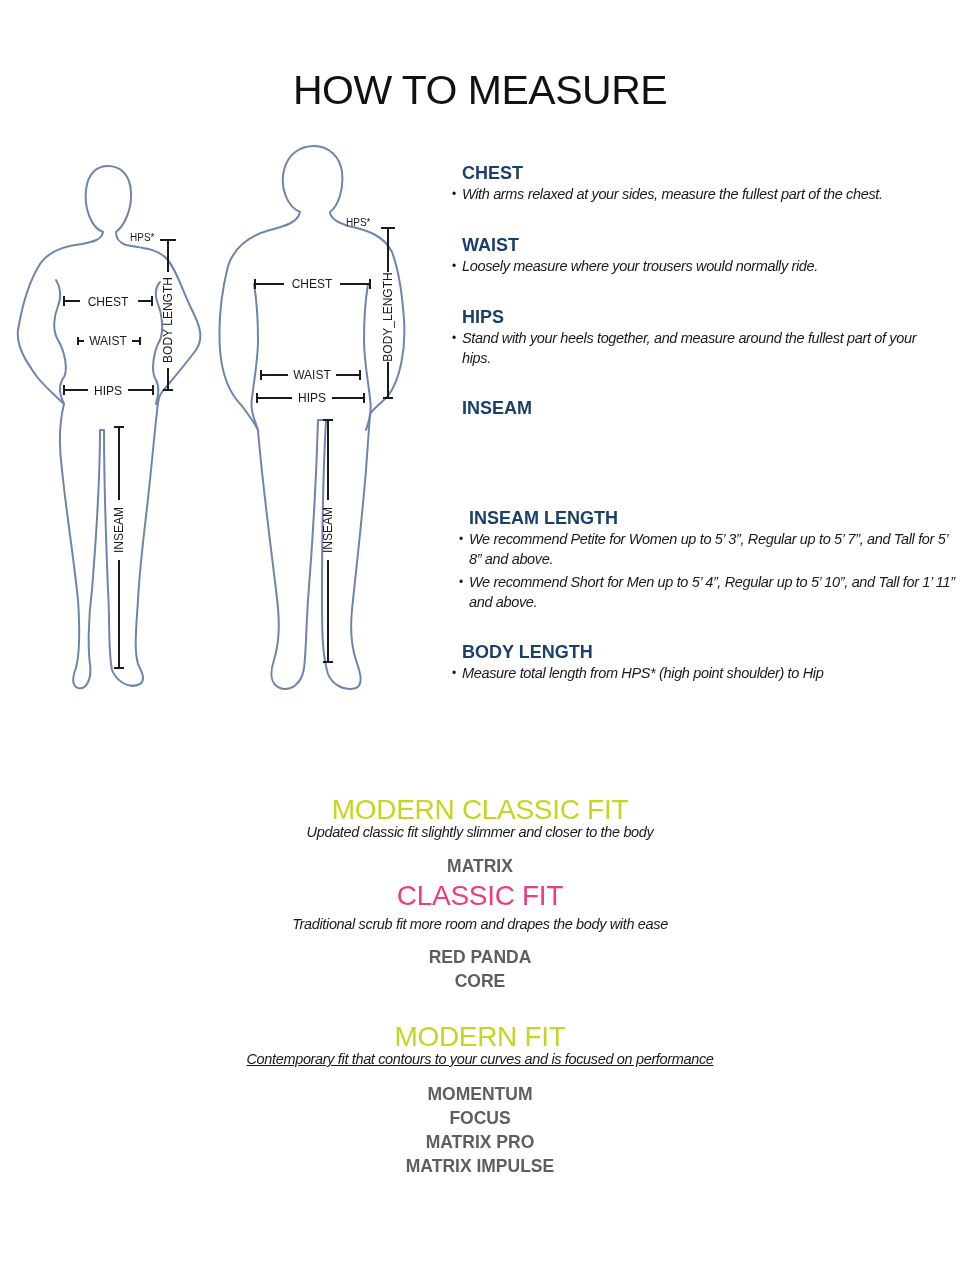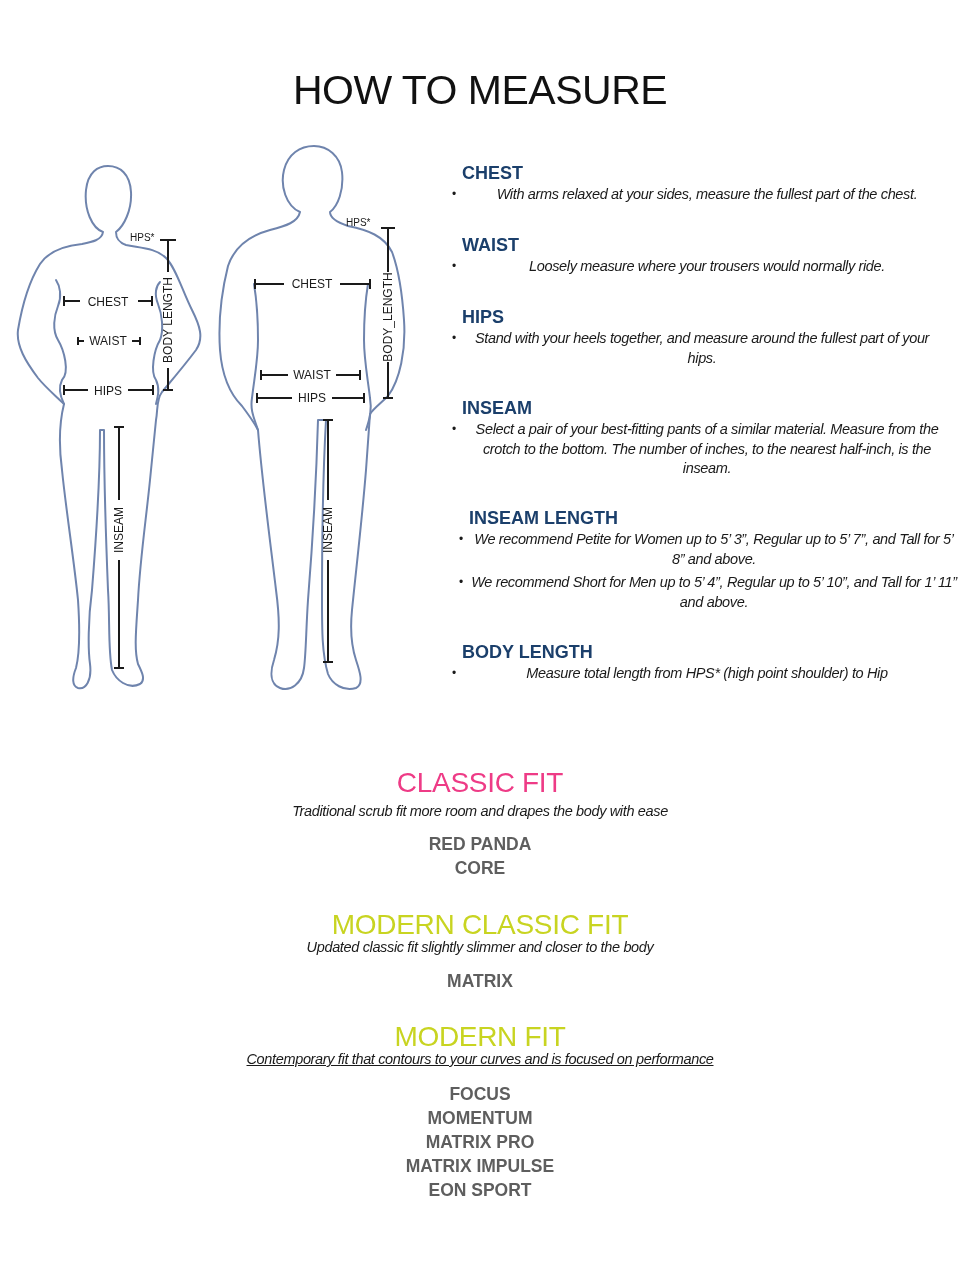--- a/index.html
+++ b/index.html
@@ -15,21 +15,21 @@
     .figures svg { position: absolute; left: 0; top: 0; }
     .figures text { font-family: "Liberation Sans", "DejaVu Sans", sans-serif; fill: #1a1a1a; }
 
     .instructions { position: absolute; left: 452px; top: 160px; width: 500px; }
     .section { margin-bottom: 0; }
     .section h2 {
       margin: 0 0 1px 10px; font-size: 18px; font-weight: 700; color: #1b3f6b; line-height: 22px;
     }
     .bullet {
       position: relative; padding-left: 10px; font-style: italic; font-size: 14.5px;
-      line-height: 19.5px; letter-spacing: -0.35px; color: #1a1a1a; text-align: center;
+      line-height: 19.5px; letter-spacing: -0.35px; color: #1a1a1a;
     }
     .bullet::before { content: "•"; position: absolute; left: 0; top: 0; font-style: normal; font-size: 12px; }
     .bullet + .bullet { margin-top: 4px; }
 
     .fits { position: absolute; left: 0; top: 765px; width: 960px; text-align: center; }
     .fit-block { margin: 0; }
     .fit-title { font-size: 28px; font-weight: 400; line-height: 36px; letter-spacing: -0.3px; }
     .fit-desc { font-style: italic; font-size: 14.5px; letter-spacing: -0.35px; color: #1a1a1a; line-height: 20px; }
     .fit-products { margin-top: 12px; }
     .fit-product { font-size: 17.5px; font-weight: 700; color: #5e5e5e; line-height: 24px; }
@@ -140,55 +140,53 @@
   <div class="section" style="position:absolute; top:74px; left:0; width:500px;">
     <h2>WAIST</h2>
     <div class="bullet">Loosely measure where your trousers would normally ride.</div>
   </div>
   <div class="section" style="position:absolute; top:146px; left:0; width:490px;">
     <h2>HIPS</h2>
     <div class="bullet">Stand with your heels together, and measure around the fullest part of your hips.</div>
   </div>
   <div class="section" style="position:absolute; top:237px; left:0; width:500px;">
     <h2>INSEAM</h2>
-    <div class="bullet">Select a pair of your best-fitting pants of a similar material. Measure from the crotch to the bottom. The number of inches, to the nearest half-inch, is the inseam.</div>
   </div>
   <div class="section" style="position:absolute; top:347px; left:7px; width:500px;">
     <h2>INSEAM LENGTH</h2>
     <div class="bullet">We recommend Petite for Women up to 5’ 3”, Regular up to 5’ 7”, and Tall for 5’ 8” and above.</div>
     <div class="bullet">We recommend Short for Men up to 5’ 4”, Regular up to 5’ 10”, and Tall for 1’ 11” and above.</div>
   </div>
   <div class="section" style="position:absolute; top:481px; left:0; width:500px;">
     <h2>BODY LENGTH</h2>
     <div class="bullet">Measure total length from HPS* (high point shoulder) to Hip</div>
   </div>
 </div>
 
 <div class="fits">
+  <div class="fit-block" style="margin-top:27px;">
+    <div class="fit-title" style="color:#c8d421;">MODERN CLASSIC FIT</div>
+    <div class="fit-desc" style="margin-top:-6px;">Updated classic fit slightly slimmer and closer to the body</div>
+    <div class="fit-products" style="margin-top:12px;">
+      <div class="fit-product">MATRIX</div>
+    </div>
+  </div>
+
   <div class="fit-block">
     <div class="fit-title" style="color:#ee3b86;">CLASSIC FIT</div>
     <div class="fit-desc">Traditional scrub fit more room and drapes the body with ease</div>
     <div class="fit-products" style="margin-top:11px;">
       <div class="fit-product">RED PANDA</div>
       <div class="fit-product">CORE</div>
     </div>
   </div>
 
-  <div class="fit-block" style="margin-top:27px;">
-    <div class="fit-title" style="color:#c8d421;">MODERN CLASSIC FIT</div>
-    <div class="fit-desc" style="margin-top:-6px;">Updated classic fit slightly slimmer and closer to the body</div>
-    <div class="fit-products" style="margin-top:12px;">
-      <div class="fit-product">MATRIX</div>
-    </div>
-  </div>
-
   <div class="fit-block" style="margin-top:26px;">
     <div class="fit-title" style="color:#c8d421;">MODERN FIT</div>
     <div class="fit-desc" style="margin-top:-6px;text-decoration:underline;">Contemporary fit that contours to your curves and is focused on performance</div>
     <div class="fit-products" style="margin-top:13px;">
+      <div class="fit-product">MOMENTUM</div>
       <div class="fit-product">FOCUS</div>
-      <div class="fit-product">MOMENTUM</div>
       <div class="fit-product">MATRIX PRO</div>
       <div class="fit-product">MATRIX IMPULSE</div>
-      <div class="fit-product">EON SPORT</div>
     </div>
   </div>
 </div>
 
 </body></html>

